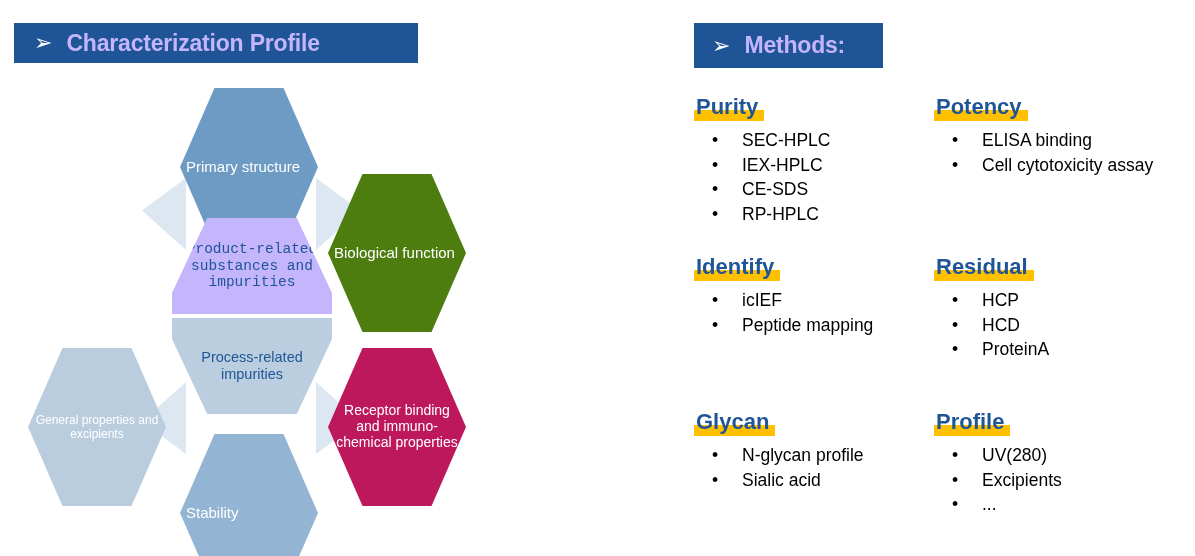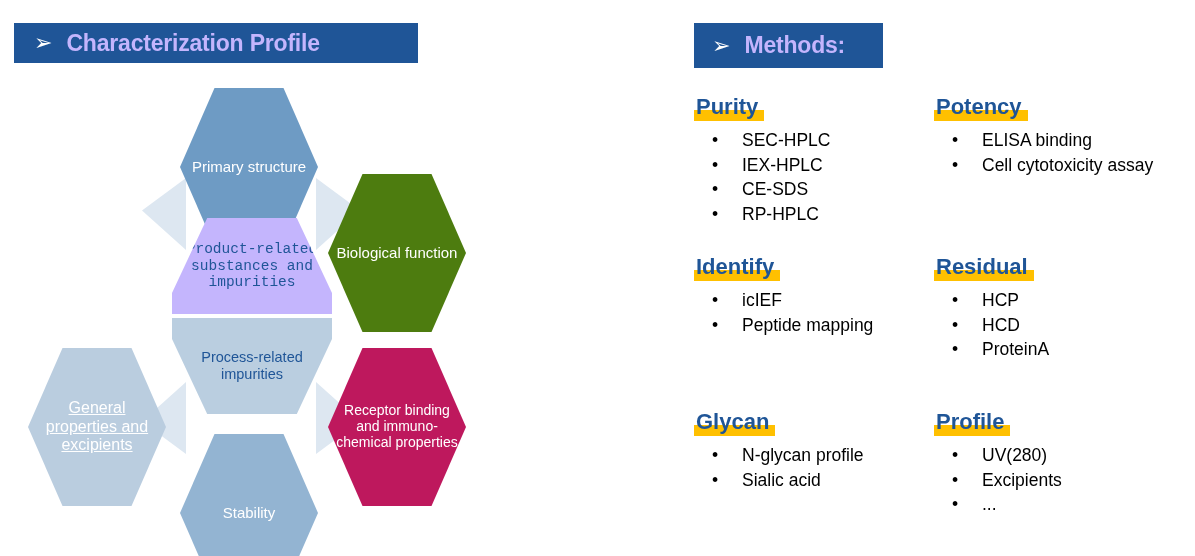--- a/index.html
+++ b/index.html
@@ -58,21 +58,20 @@
     position: absolute;
     left: 24px;
     top: 86px;
     width: 450px;
     height: 465px;
   }
   .hex {
     position: absolute;
     display: flex;
     align-items: center;
-    justify-content: center;
     text-align: center;
     box-sizing: border-box;
     clip-path: polygon(25% 0%, 75% 0%, 100% 50%, 75% 100%, 25% 100%, 0% 50%);
   }
   .hex .hex-label {
     color: #ffffff;
     font-size: 15px;
     line-height: 1.14;
     font-weight: normal;
     padding: 0 6px;
@@ -82,21 +81,21 @@
   .hex-outer { width: 138px; height: 158px; }
 
   #hex-primary          { left: 156px; top: 2px;   background: #6E9BC4; }
   #hex-higher-order     { left: 4px;   top: 88px;  background: #7FA3C6; }
   #hex-biological       { left: 304px; top: 88px;  background: #4d7c0f; }
   #hex-general          { left: 4px;   top: 262px; background: #BACDDF; }
   #hex-receptor         { left: 304px; top: 262px; background: #be185d; }
   #hex-stability        { left: 156px; top: 348px; background: #93B4D2; }
 
   #hex-receptor .hex-label { font-size: 14px; line-height: 1.12; }
-  #hex-general .hex-label  { font-size: 16px; line-height: 1.18; text-decoration: underline; }
+  #hex-general .hex-label  { font-size: 12px; line-height: 1.18; }
 
   
   #hex-center {
     position: absolute;
     left: 148px;
     top: 132px;
     width: 160px;
     height: 196px;
   }
   .hex-half {

